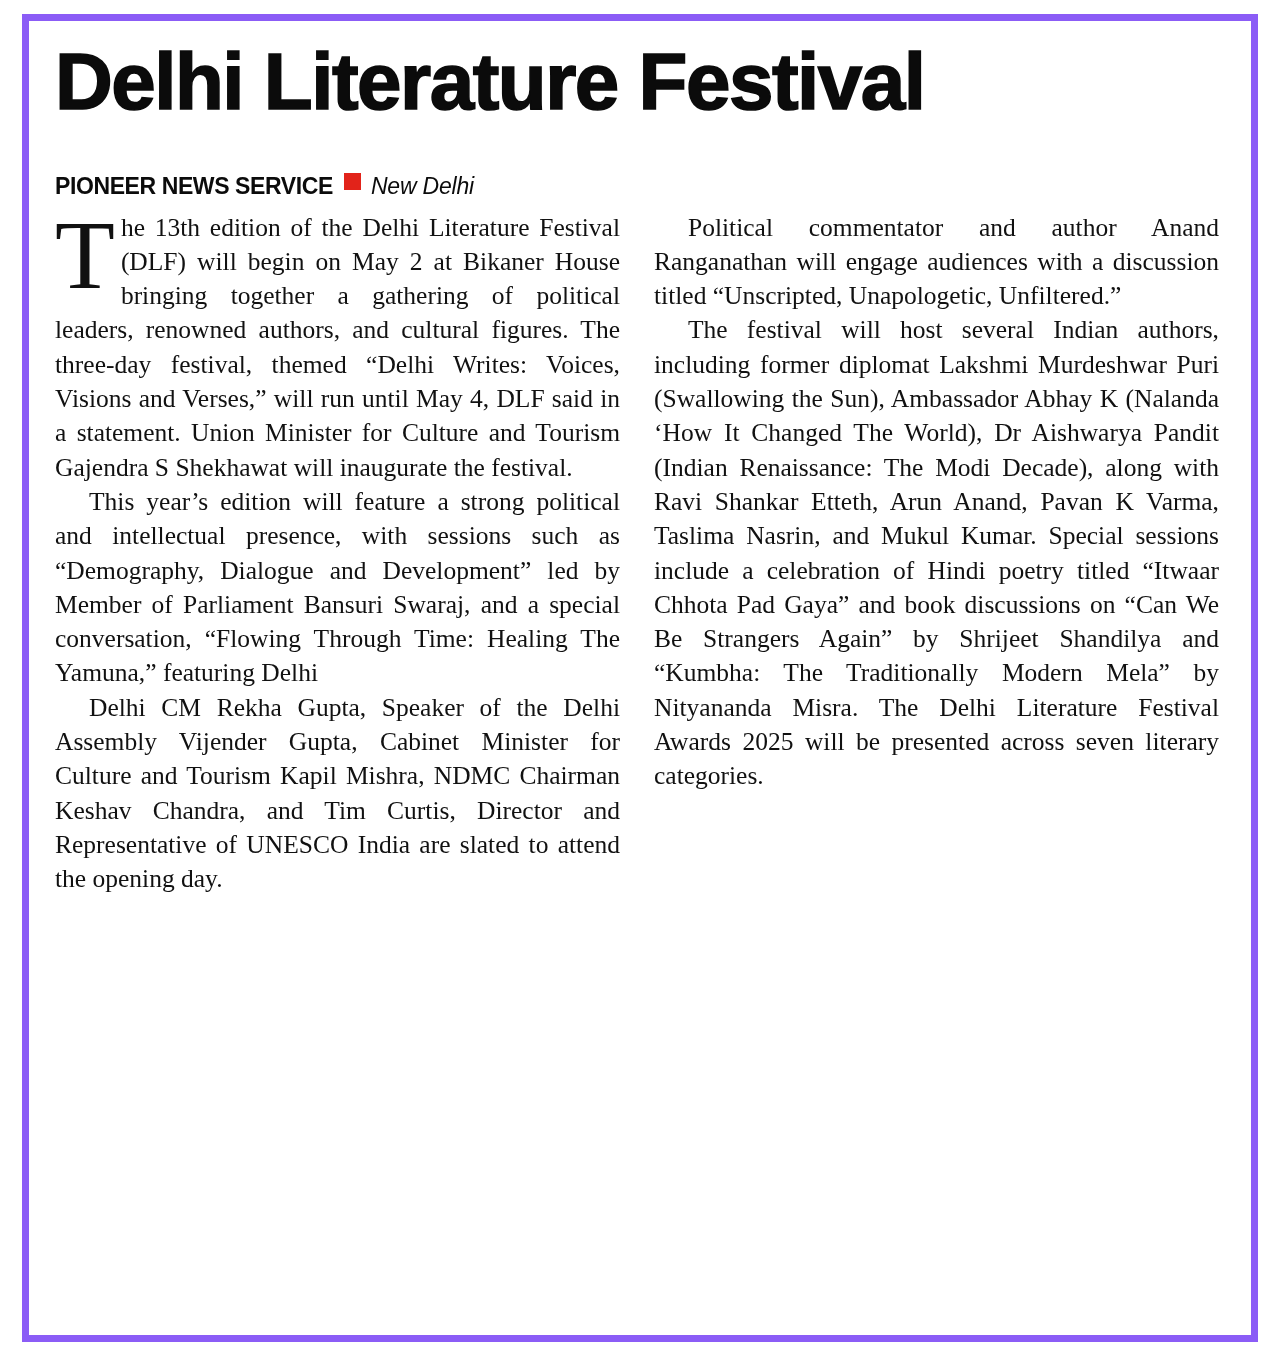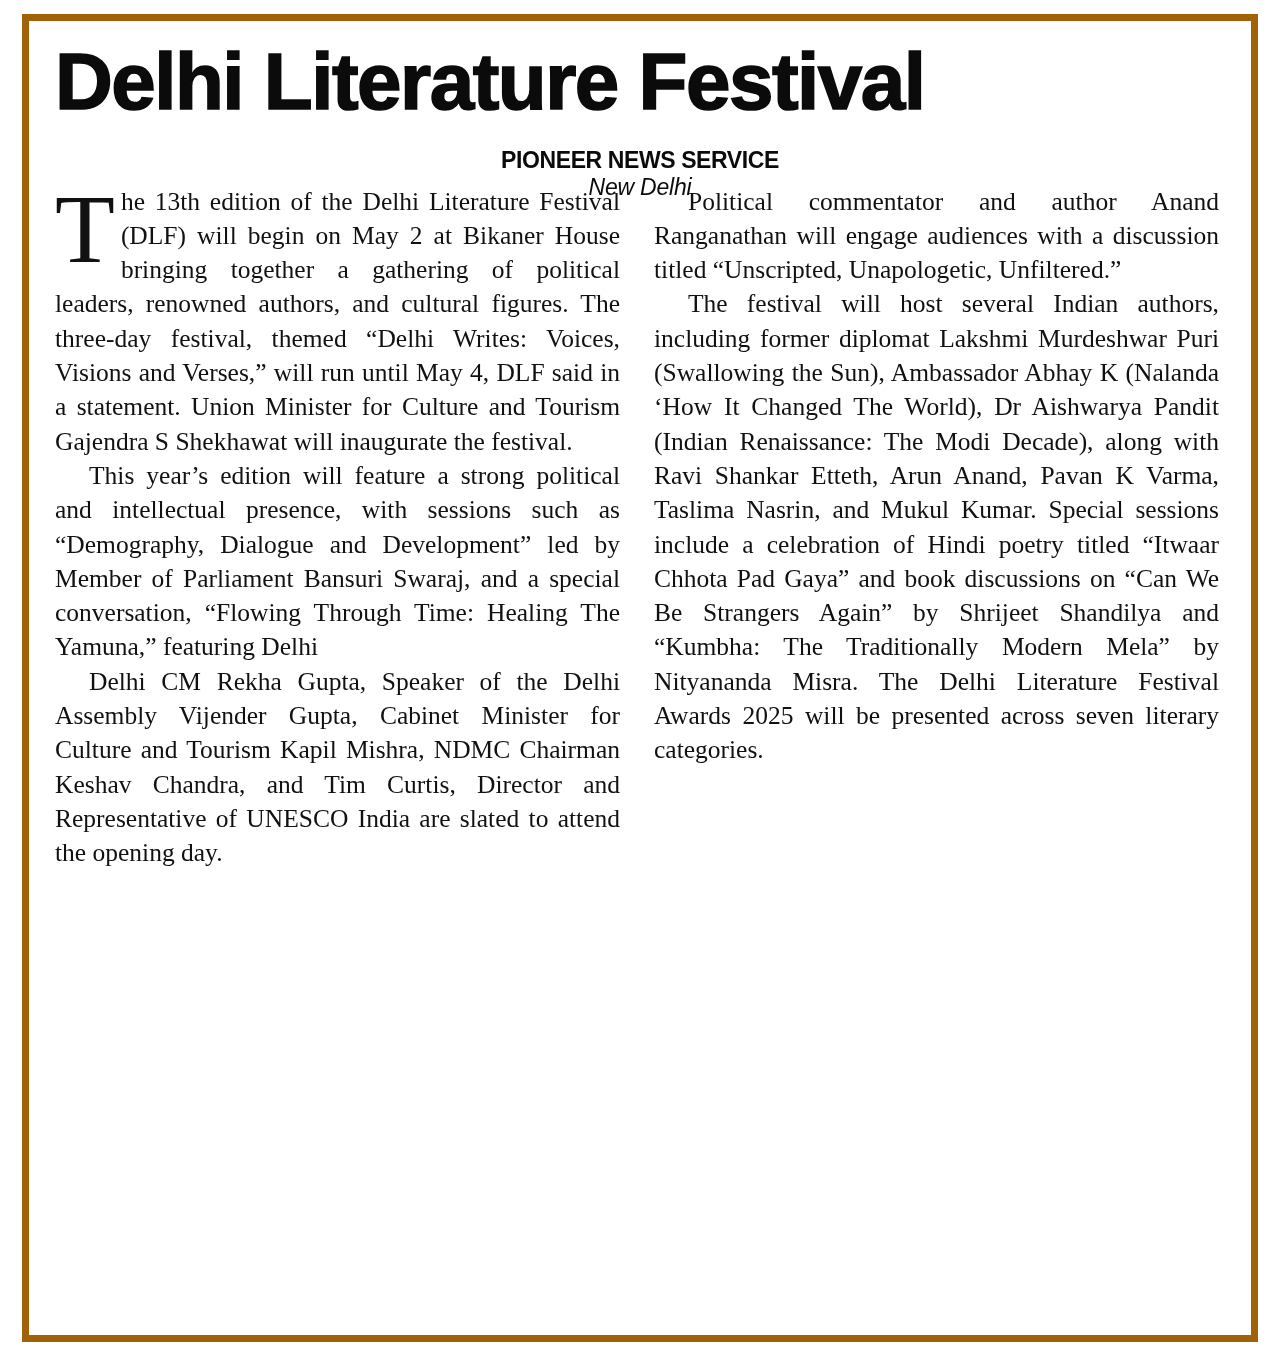--- a/index.html
+++ b/index.html
@@ -18,45 +18,43 @@
     height: 1364px;
     box-sizing: border-box;
     padding: 14px 22px 22px 22px;
     background: #ffffff;
   }
   .clipping {
     position: relative;
     box-sizing: border-box;
     width: 100%;
     height: 100%;
-    border: 7px solid #a16207;
+    border: 7px solid #8b5cf6;
     background: #ffffff;
     padding: 18px 26px 10px 26px;
   }
   .headline {
     font-family: "Liberation Sans", sans-serif;
     font-weight: bold;
     font-size: 80px;
     line-height: 0.97;
     letter-spacing: -1.5px;
     color: #0b0b0b;
     margin: 4px 0 0 0;
     -webkit-text-stroke: 1.6px #0b0b0b;
   }
   .headline .line {
     display: block;
     white-space: nowrap;
   }
   .byline {
     display: flex;
-    align-items: center;
-    margin-top: 26px;
+    margin-top: 52px;
     margin-bottom: 8px;
     height: 26px;
-    flex-direction: column;
   }
   .byline-service {
     font-family: "Liberation Sans", sans-serif;
     font-weight: bold;
     font-size: 23px;
     letter-spacing: -0.4px;
     color: #0b0b0b;
   }
   .byline-square {
     width: 17px;

